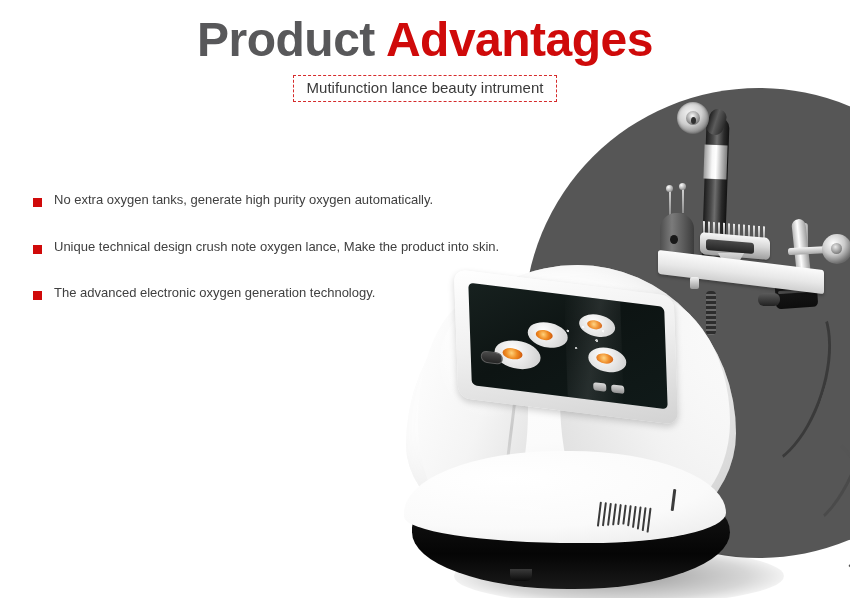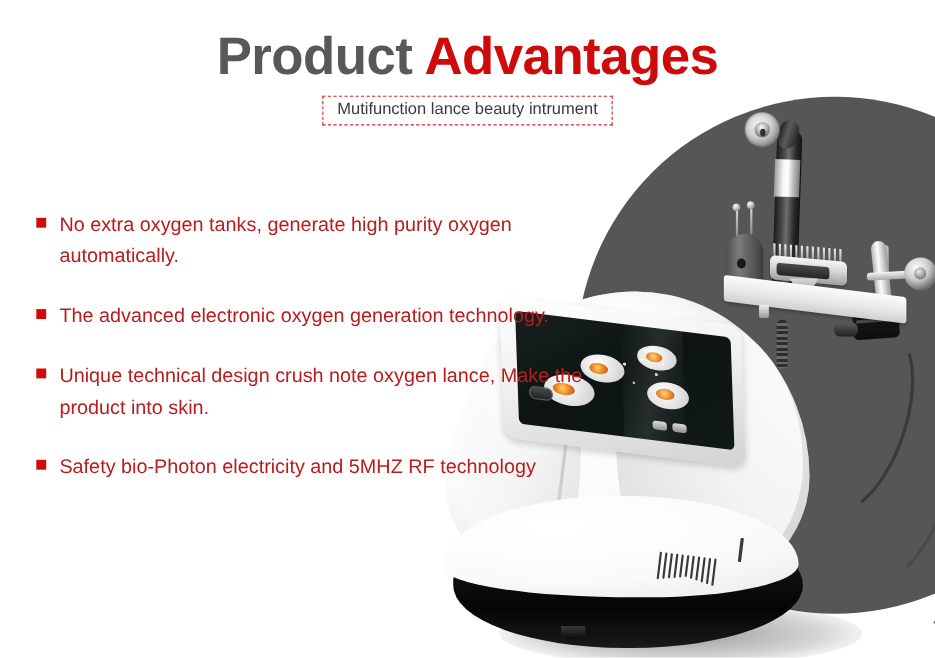--- a/index.html
+++ b/index.html
@@ -28,21 +28,21 @@
 
   
   .header{
     position:absolute; left:0; top:0; width:850px;
     text-align:center; z-index:40;
   }
   .title{
     font-size:48px; font-weight:bold;
     letter-spacing:-0.5px;
     line-height:1.0;
-    padding-top:28px;
+    padding-top:16px;
     white-space:nowrap;
   }
   .title .word-gray{ color:#58585a; }
   .title .word-red{ color:#cf0a0a; }
 
   .subtitle-box{
     display:inline-block;
     margin-top:11px;
     padding:3px 13px 4px 13px;
     border:1px dashed #d52b2b;
@@ -65,22 +65,22 @@
     padding-left:21px;
     margin-bottom:26px;
   }
   .bullet-item:last-child{ margin-bottom:0; }
   .bullet-marker{
     position:absolute; left:0; top:8px;
     width:9px; height:9px;
     background:#d00a0a;
   }
   .bullet-text{
-    font-size:18px;
-    color:#b91c1c;
+    font-size:13px;
+    color:#404040;
     line-height:1.58;
   }
 
   
   .machine{
     position:absolute;
     left:390px; top:95px;
     width:460px; height:503px;
     z-index:20;
   }
@@ -456,32 +456,28 @@
 
   <div class="bullets">
 
     <div class="bullet-item">
       <span class="bullet-marker"></span>
       <div class="bullet-text">No extra oxygen tanks, generate high purity oxygen automatically.</div>
     </div>
 
     <div class="bullet-item">
       <span class="bullet-marker"></span>
+      <div class="bullet-text">Unique technical design crush note oxygen lance, Make the product into skin.</div>
+    </div>
+
+    <div class="bullet-item">
+      <span class="bullet-marker"></span>
       <div class="bullet-text">The advanced electronic oxygen generation technology.</div>
     </div>
 
-    <div class="bullet-item">
-      <span class="bullet-marker"></span>
-      <div class="bullet-text">Unique technical design crush note oxygen lance, Make the product into skin.</div>
-    </div>
-
-    <div class="bullet-item">
-      <span class="bullet-marker"></span>
-      <div class="bullet-text">Safety bio-Photon electricity and 5MHZ RF technology</div>
-    </div>
 
   </div>
 
   <div class="machine">
 
     <div class="cable cable-a"></div>
     <div class="cable cable-b"></div>
     <div class="cable cable-c"></div>
 
     <div class="chrome-stem"></div>

